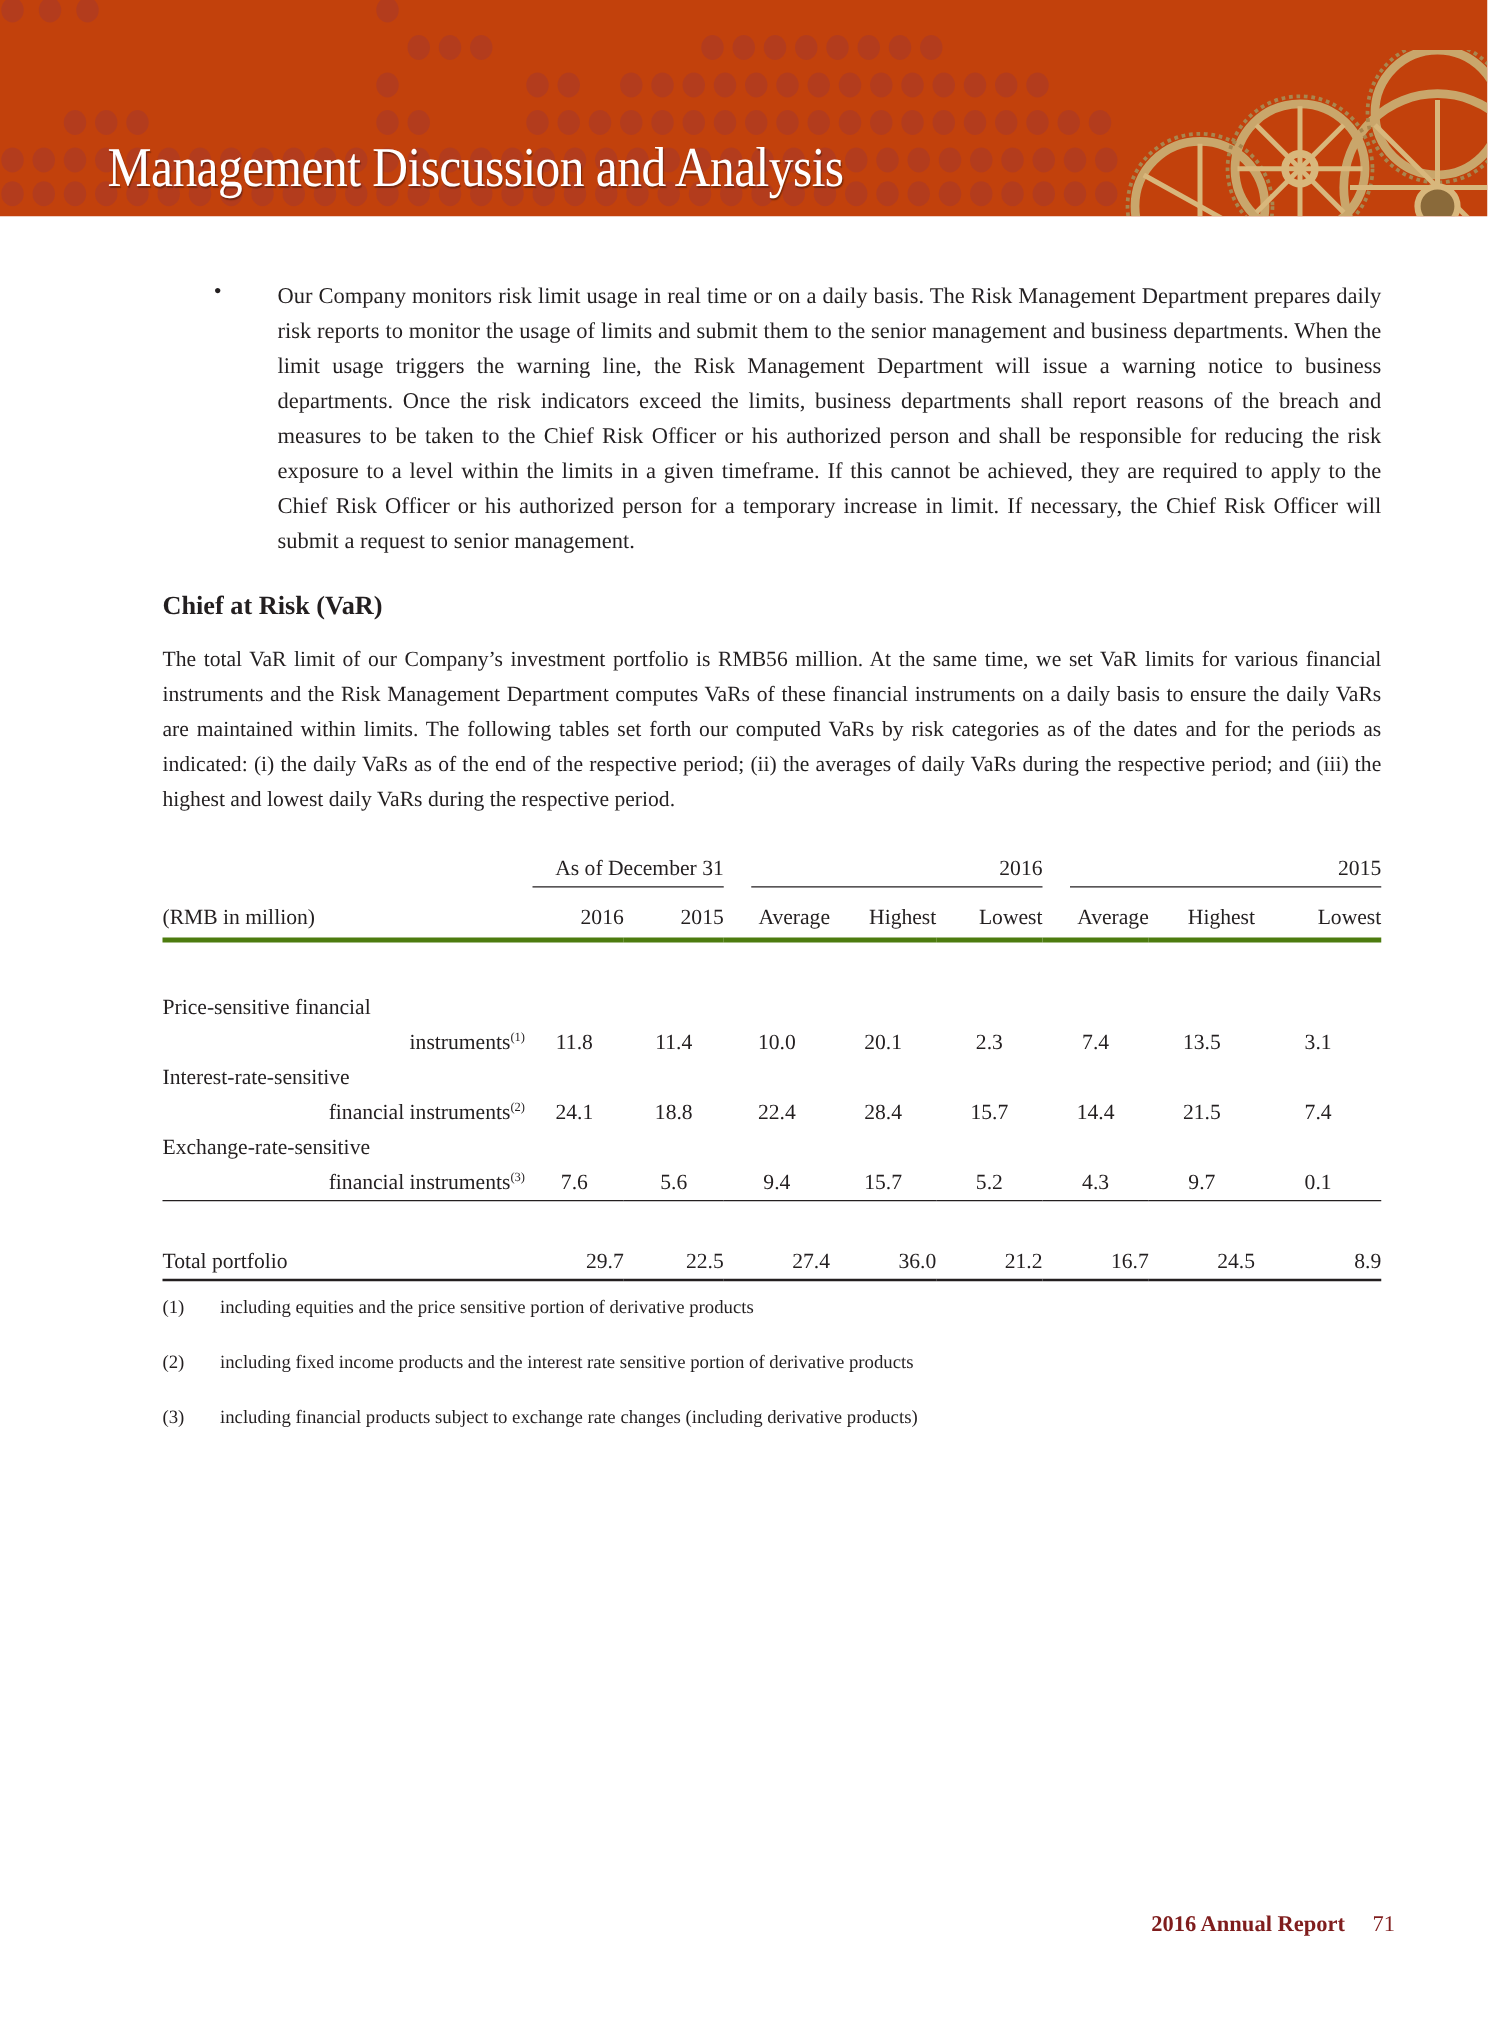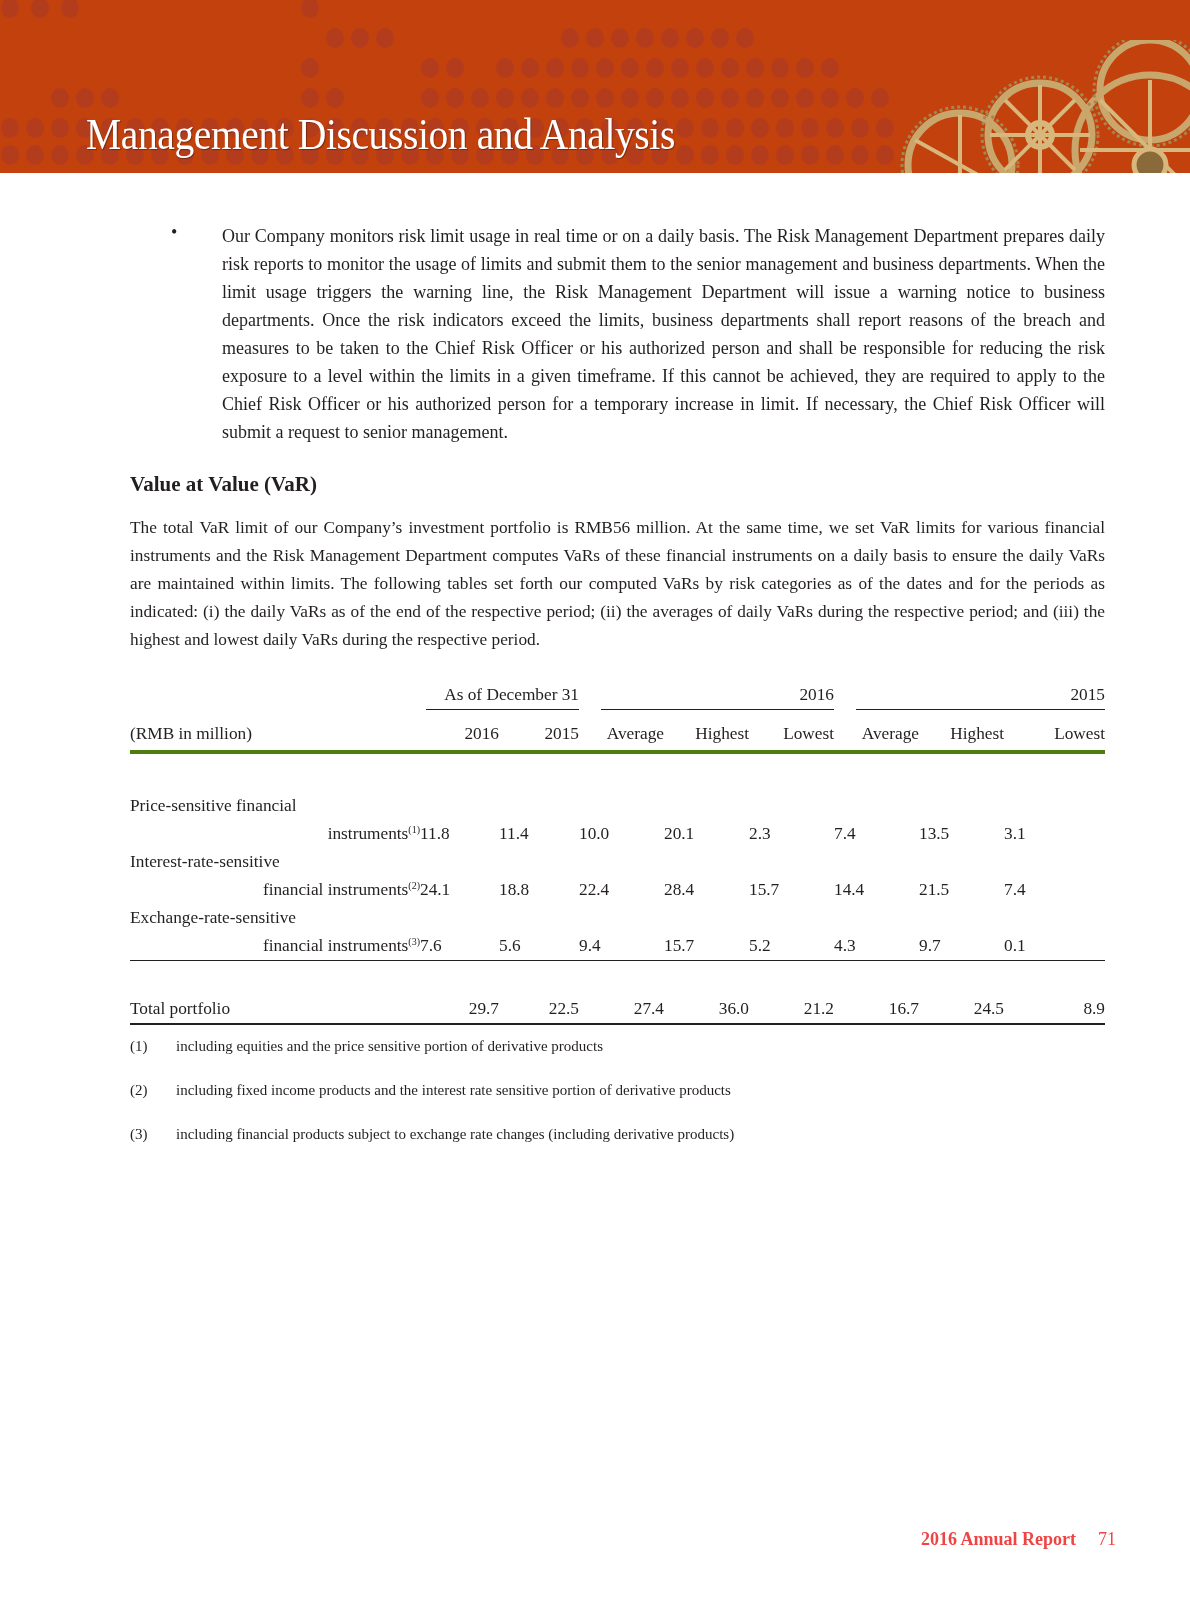--- a/index.html
+++ b/index.html
@@ -27,34 +27,34 @@
   table.var { position: absolute; left: 130px; top: 680px; width: 975px; border-collapse: collapse;
               font-size: 17.3px; }
   table.var td, table.var th { padding: 0; font-weight: normal; }
   .grp { text-align: right; height: 30px; vertical-align: bottom; }
   .grp span { display: block; border-bottom: 1.5px solid #231f20; padding-bottom: 4px; margin-left: 6px; }
   .colh { text-align: right; height: 34px; vertical-align: bottom; padding-bottom: 6px !important;
           border-bottom: 4px solid #4d7c0f; }
   .colh-first { text-align: left; }
   .spacer td { height: 38px; }
   .lbl1 td { height: 28px; }
-  .datarow td { height: 28px; text-align: left; }
+  .datarow td { height: 28px; text-align: center; }
   .datarow td.name { text-align: right; padding-left: 18px; }
   .last-row td { border-bottom: 1.5px solid #231f20; }
   .gap td { height: 34px; }
   .total td { height: 28px; text-align: right; border-bottom: 2px solid #231f20; }
   .total td.name { text-align: left; }
   sup { font-size: 10px; vertical-align: 6px; }
 
   .footnotes { position: absolute; left: 130px; top: 1038px; font-size: 15px; }
   .fn { position: relative; height: 44px; }
   .fn .num { position: absolute; left: 0; top: 0; }
   .fn .txt { position: absolute; left: 46px; top: 0; white-space: nowrap; }
 
-  .footer { position: absolute; right: 74px; top: 1529px; font-size: 18px; color: #ef4444; font-weight: bold; }
+  .footer { position: absolute; right: 74px; top: 1529px; font-size: 18px; color: #7f1d1d; font-weight: bold; }
   .footer .page { margin-left: 22px; font-weight: normal; }
 </style>
 </head>
 <body>
 
 <div class="banner">
   <svg class="dots" viewBox="0 0 1190 173">
     <g fill="#a8392c" opacity="0.55" id="dotgroup">
         <ellipse cx="10" cy="8" rx="9" ry="10"></ellipse>
         <ellipse cx="40" cy="8" rx="9" ry="10"></ellipse>
@@ -213,21 +213,21 @@
     <circle cx="140" cy="95" r="12" fill="none" stroke="#d8b77c" stroke-width="6"></circle>
     <circle cx="250" cy="125" r="16" fill="#8a6a3a" stroke="#d8b77c" stroke-width="5"></circle>
   </svg>
 </div>
 
 <div class="bullet-block">
   <span class="bullet-dot">•</span>
   <div class="bullet-text">Our Company monitors risk limit usage in real time or on a daily basis. The Risk Management Department prepares daily risk reports to monitor the usage of limits and submit them to the senior management and business departments. When the limit usage triggers the warning line, the Risk Management Department will issue a warning notice to business departments. Once the risk indicators exceed the limits, business departments shall report reasons of the breach and measures to be taken to the Chief Risk Officer or his authorized person and shall be responsible for reducing the risk exposure to a level within the limits in a given timeframe. If this cannot be achieved, they are required to apply to the Chief Risk Officer or his authorized person for a temporary increase in limit. If necessary, the Chief Risk Officer will submit a request to senior management.</div>
 </div>
 
-<div class="section-title">Value at Value (VaR)</div>
+<div class="section-title">Chief at Risk (VaR)</div>
 <div class="section-para">The total VaR limit of our Company’s investment portfolio is RMB56 million. At the same time, we set VaR limits for various financial instruments and the Risk Management Department computes VaRs of these financial instruments on a daily basis to ensure the daily VaRs are maintained within limits. The following tables set forth our computed VaRs by risk categories as of the dates and for the periods as indicated: (i) the daily VaRs as of the end of the respective period; (ii) the averages of daily VaRs during the respective period; and (iii) the highest and lowest daily VaRs during the respective period.</div>
 
 <table class="var">
   <colgroup>
     <col style="width:290px">
       <col style="width:79px">
       <col style="width:80px">
       <col style="width:85px">
     <col style="width:85px">
       <col style="width:85px">

